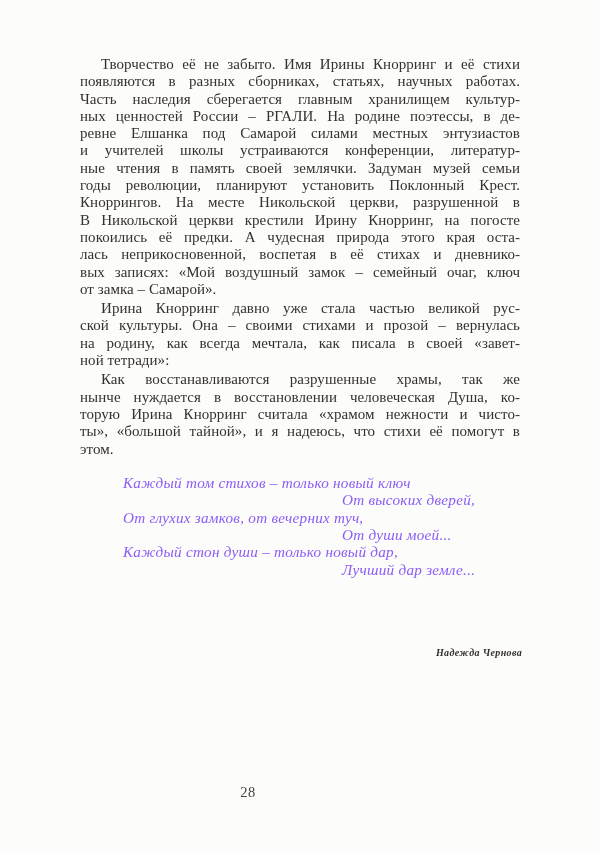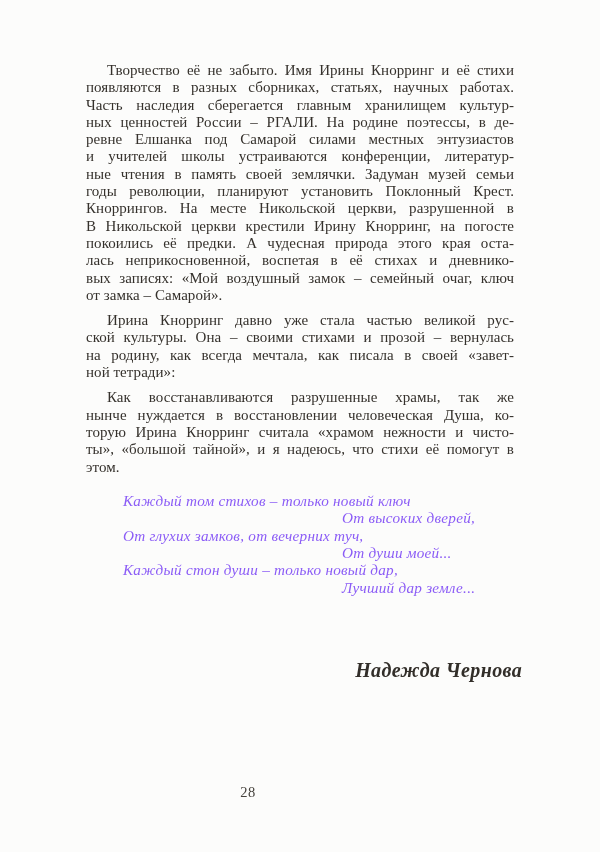--- a/index.html
+++ b/index.html
@@ -22,21 +22,21 @@
   .content {
     position: absolute;
     top: 54px;
     left: 78px;
     width: 444px;
     font-size: 15px;
     line-height: 17.3px;
     letter-spacing: 0.05px;
   }
   .paragraph {
-    margin: 8px;
+    margin: 2px;
   }
   .line {
     text-align: justify;
     text-align-last: justify;
     white-space: nowrap;
     height: 17.3px;
   }
   .line.first {
     text-indent: 21px;
   }
@@ -56,21 +56,21 @@
     height: 17.4px;
   }
   .poem-line.shifted {
     margin-left: 219px;
   }
   .signature {
     margin-top: 66px;
     text-align: right;
     font-style: italic;
     font-weight: 700;
-    font-size: 20px;
+    font-size: 10px;
     letter-spacing: 0.35px;
     color: #322e29;
   }
   .page-number {
     position: absolute;
     top: 784px;
     left: 0;
     width: 496px;
     text-align: center;
     font-size: 14.5px;

